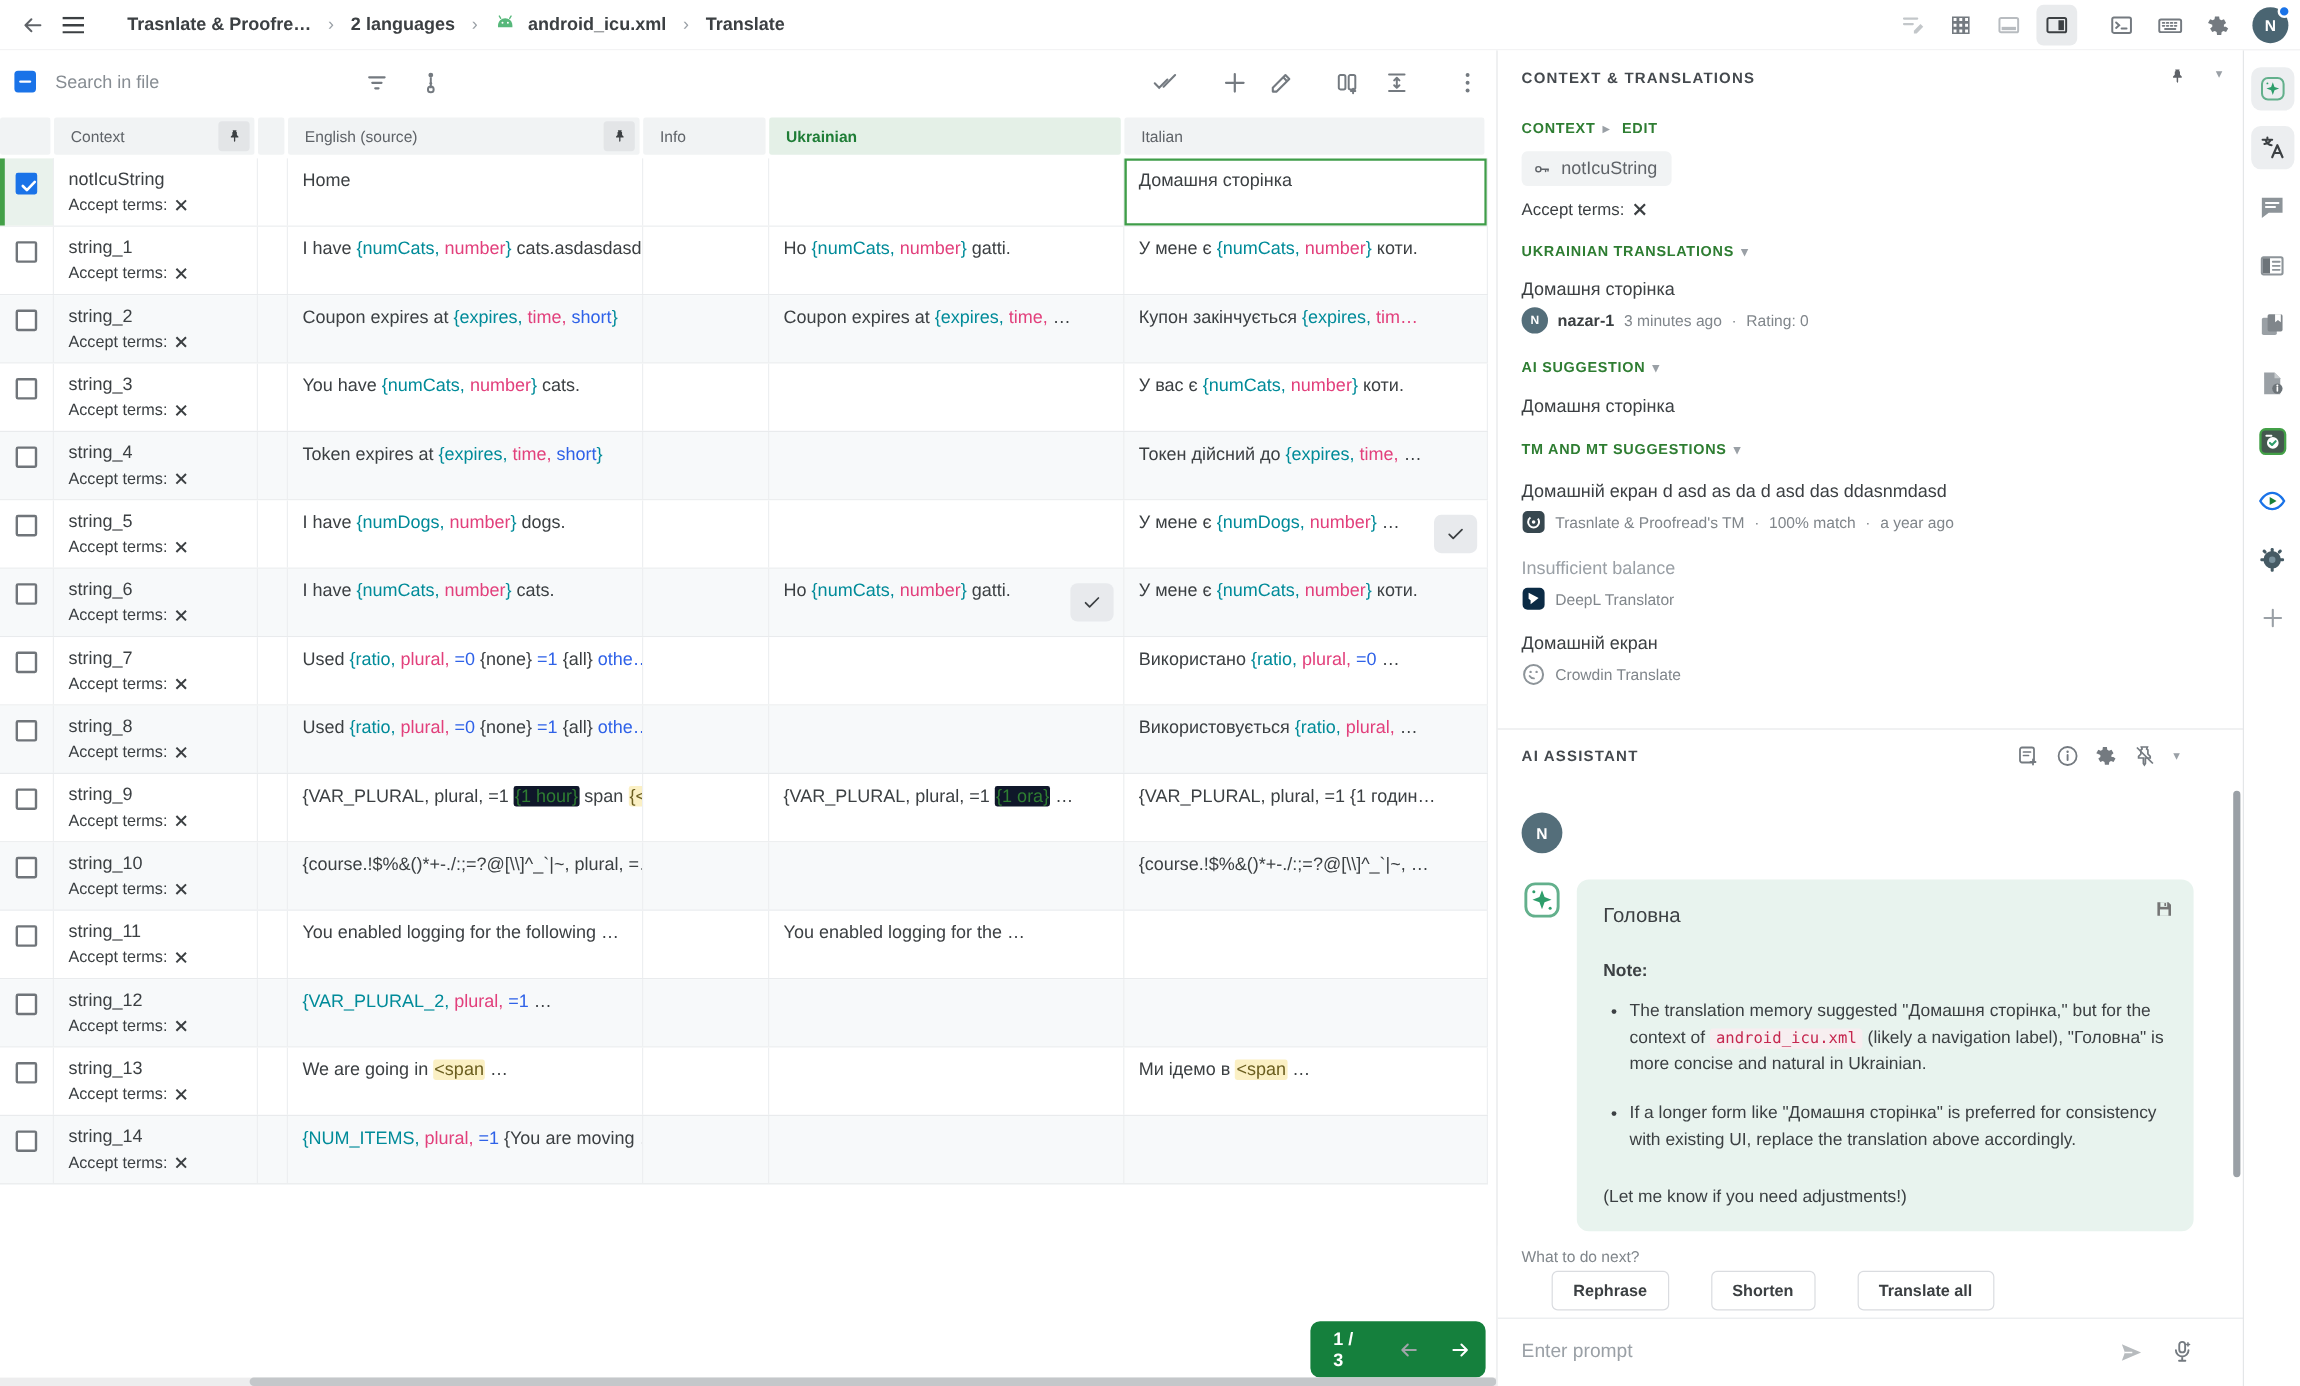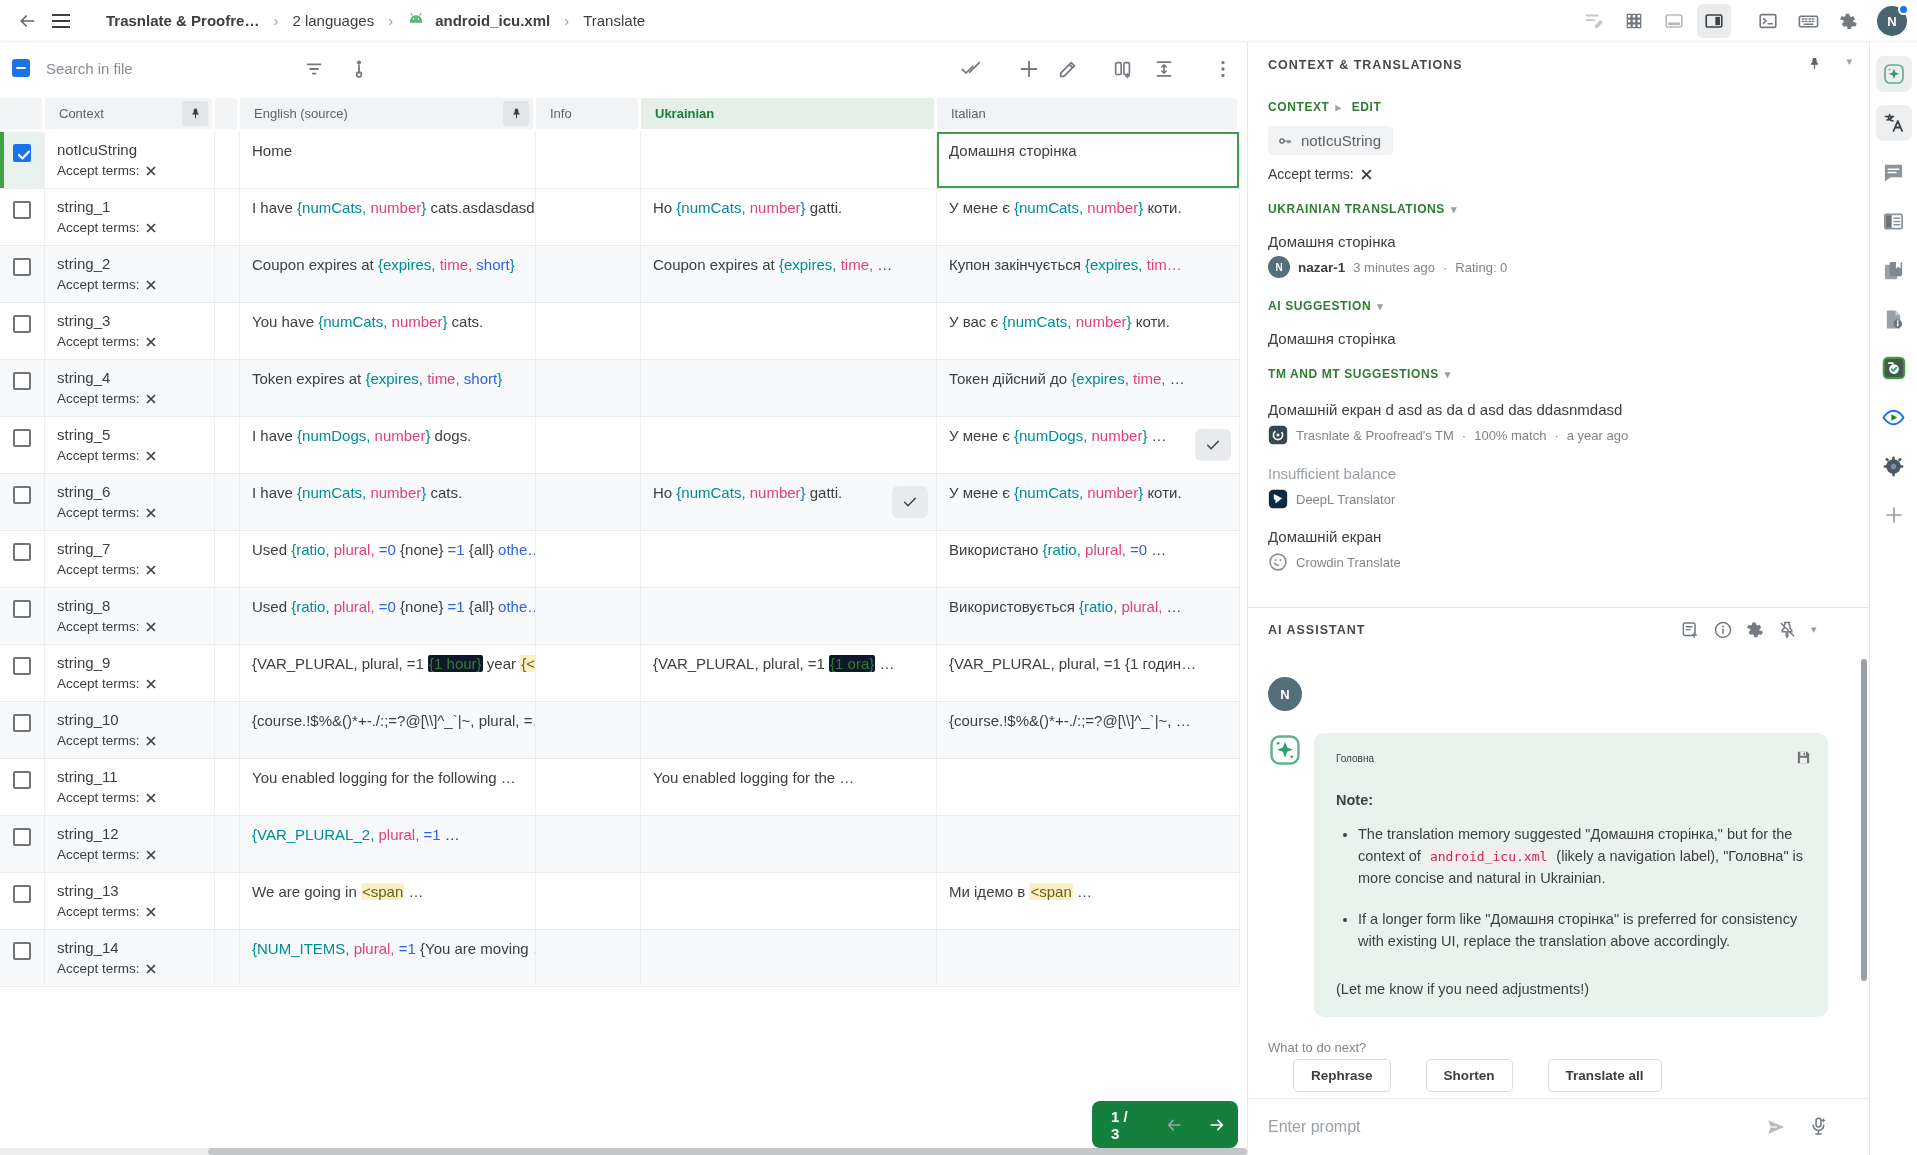--- a/index.html
+++ b/index.html
@@ -5,21 +5,21 @@
   * { margin:0; padding:0; box-sizing:border-box; }
   html,body { width:1917px; height:1155px; }
   body { font-family:"Liberation Sans", sans-serif; background:#fff; position:relative; overflow:hidden; color:#3c4043; }
   svg { display:block; }
 
   
   .topbar { position:absolute; left:0; top:0; width:1917px; height:42px; background:#fff; border-bottom:1px solid #f0f1f2; display:flex; align-items:center; }
   .tb-ic { width:34px; height:34px; display:flex; align-items:center; justify-content:center; border-radius:6px; cursor:pointer; flex:0 0 auto; }
   .crumbs { display:flex; align-items:flex-start; margin-left:28px; gap:10px; white-space:nowrap; }
   .crumb { font-size:15px; color:#3c4043; font-weight:700; }
-  .crumb.light { font-weight:400; }
+  .crumb.light { font-weight:700; }
   .crumb-sep { color:#9aa0a6; font-size:15px; padding:0 4px; }
   .tb-right { position:absolute; right:10px; top:0; height:42px; display:flex; align-items:center; gap:6px; }
   .tb-right .tb-ic.active { background:#e9ebed; }
   .avatar { width:30px; height:30px; border-radius:50%; background:#4a6572; color:#fff; font-size:13px; font-weight:700; display:flex; align-items:center; justify-content:center; position:relative; cursor:pointer; }
   .avatar .badge { position:absolute; right:-2px; top:-2px; width:11px; height:11px; background:#1a73e8; border:2px solid #fff; border-radius:50%; }
 
   
   .left { position:absolute; left:0; top:42px; width:1247px; height:1113px; background:#fff; }
   .toolbar { position:relative; height:52px; }
   .sel-all { position:absolute; left:12px; top:17px; width:18px; height:18px; background:#1a73e8; border-radius:3px; display:flex; align-items:center; justify-content:center; cursor:pointer; }
@@ -77,21 +77,21 @@
   .ai-panel { position:absolute; left:0; top:567px; width:622px; height:546px; overflow:hidden; }
   .ai-head { position:absolute; left:0; top:0; width:622px; height:42px; }
   .ai-head .sec-title { position:absolute; left:20px; top:14px; }
   .ai-head-ic { position:absolute; top:11px; width:20px; height:20px; cursor:pointer; }
   .chat { position:absolute; left:0; top:42px; width:622px; height:387px; overflow:hidden; }
   .chat-scroll { position:absolute; right:3px; top:8px; width:6px; height:322px; background:#9aa0a6; border-radius:3px; }
   .msg-user { display:flex; align-items:flex-start; gap:14px; margin:26px 0 0 20px; }
   .bubble-user { background:#f1f3f4; border-radius:8px; padding:10px 16px; font-size:15px; color:#3c4043; }
   .msg-ai { display:flex; align-items:flex-start; gap:12px; margin:22px 0 0 20px; }
   .bubble-ai { position:relative; width:514px; background:#e8f3ee; border-radius:10px; padding:20px 22px; font-size:14.5px; color:#3c4043; }
-  .bubble-ai .headline { font-size:10px; }
+  .bubble-ai .headline { font-size:17px; }
   .bubble-ai .save { position:absolute; right:16px; top:16px; cursor:pointer; }
   .bubble-ai .note { font-weight:700; margin-top:28px; }
   .bubble-ai ul { margin:16px 0 0 22px; }
   .bubble-ai li { margin-bottom:20px; line-height:1.5; }
   .bubble-ai .closing { margin-top:28px; }
   .ai-footer { position:absolute; left:0; top:429px; width:622px; height:117px; background:#fff; }
   .next-q { position:absolute; left:20px; top:2px; font-size:13px; color:#80868b; }
   .actions { position:absolute; left:20px; top:21px; display:flex; gap:10px; }
   .action-btn { background:#fff; border:1px solid #dadce0; border-radius:5px; padding:8px 17px; font-size:13.5px; font-weight:700; color:#3c4043; font-family:"Liberation Sans",sans-serif; cursor:pointer;margin-left:25px; }
   .prompt-row { position:absolute; left:0; top:60px; width:622px; height:57px; border-top:1px solid #e8eaed; }
@@ -502,21 +502,21 @@
       <div class="key">string_9</div>
       <div class="acc">
             <span class="acc-l">Accept terms:</span>
         <svg width="12" height="12" viewBox="0 0 12 12">
               <path d="M2 2l8 8M10 2l-8 8" stroke="#3c4043" stroke-width="1.7"></path>
             </svg>
           </div>
     </div>
     <div class="cell c-strip"></div>
     <div class="cell c-en">
-          <div class="txt"><span class="sg-d">{VAR_PLURAL, plural, =1 </span><span class="sg-hg">{1 hour}</span><span class="sg-d"> year </span><span class="sg-hy">{&lt;…</span></div>
+          <div class="txt"><span class="sg-d">{VAR_PLURAL, plural, =1 </span><span class="sg-hg">{1 hour}</span><span class="sg-d"> span </span><span class="sg-hy">{&lt;…</span></div>
         </div>
     <div class="cell c-info"></div>
     <div class="cell c-it">
           <div class="txt"><span class="sg-d">{VAR_PLURAL, plural, =1 </span><span class="sg-hg">{1 ora}</span><span class="sg-d"> …</span></div>
         </div>
     <div class="cell c-uk">
           <div class="txt"><span class="sg-d">{VAR_PLURAL, plural, =1 {1 годин…</span></div>
         </div>
   </div>
       <div class="row">

